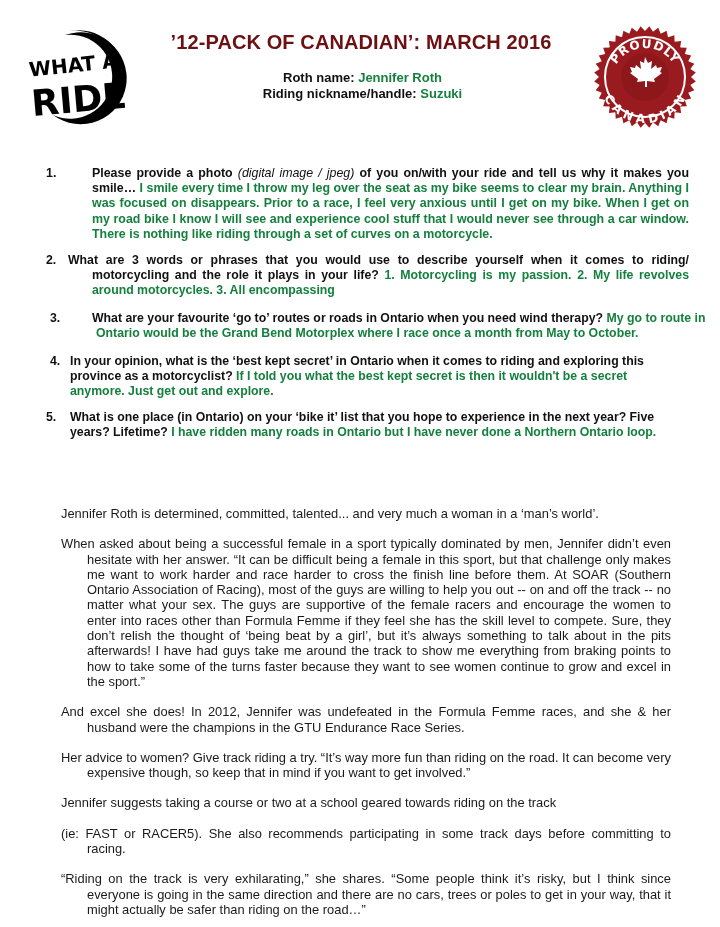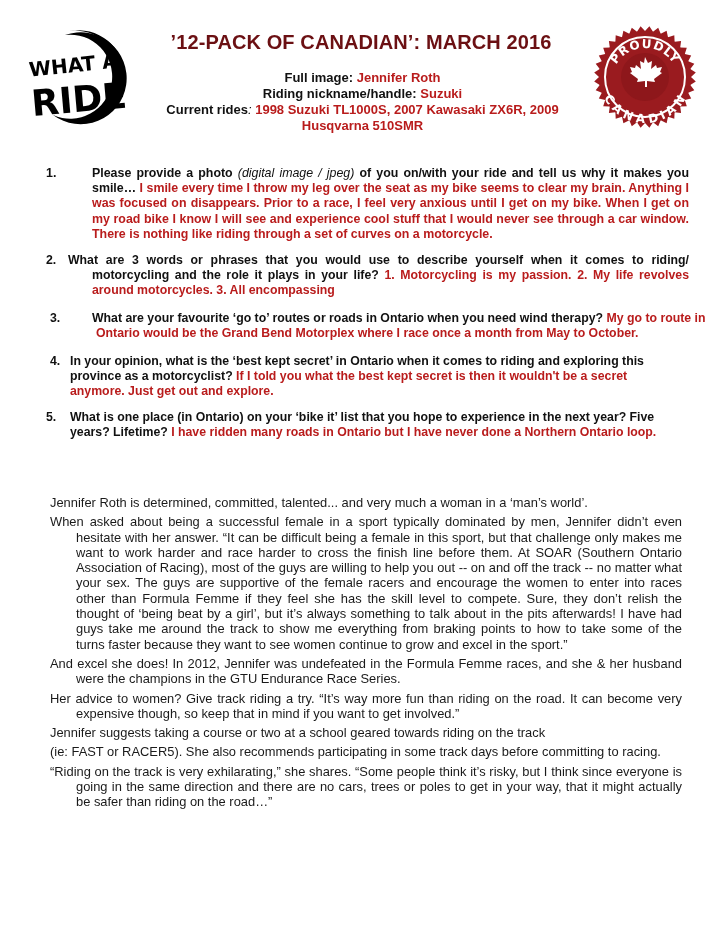--- a/index.html
+++ b/index.html
@@ -1,36 +1,36 @@
 <!DOCTYPE html>
 <html><head>
 <meta charset="utf-8">
 <style>
   html, body { margin:0; padding:0; background:#ffffff; }
   body { width:720px; height:927px; position:relative; overflow:hidden; font-family:"Liberation Sans", sans-serif; color:#111; }
-  .maroon { color:#b91c1c; }
+  .maroon { color:#15803d; }
   #logo-left { position:absolute; left:25px; top:27px; width:110px; height:100px; }
   #logo-right { position:absolute; left:590px; top:25px; width:110px; height:105px; }
   #title { position:absolute; left:126px; top:31px; width:470px; text-align:center; font-weight:bold; font-size:20px; color:#6b1013; letter-spacing:0.1px; }
   #header-info { position:absolute; left:140px; top:70px; width:445px; text-align:center; font-weight:bold; font-size:13px; line-height:16px; }
   .q { position:absolute; left:46px; width:643px; font-weight:bold; font-size:12.3px; line-height:15.2px; font-family:"Liberation Sans Narrow","Liberation Sans", sans-serif; }
   .q .num { position:absolute; left:0; top:0; }
   .q .body { margin-left:46px; text-align:justify; }
   #q1 { top:166px; font-size:12.4px; }
   #q1 .body { margin-left:46px; text-indent:0; }
   #q2 { top:253px; }
   #q2 .body { margin-left:38px; }
   #q3 { top:311px; left:50px; }
   #q3 .body { margin-left:21px; text-align:left; width:615px; }
   #q4 { top:354px; left:50px; }
   #q4 .body { margin-left:21px; text-align:left; width:600px; }
   #q5 { top:410px; left:46px; }
   #q5 .body { margin-left:26px; text-align:left; width:605px; }
   #article { position:absolute; left:46px; top:491px; width:640px; font-size:12.9px; line-height:15.3px; color:#1a1a1a; }
-  #article p { margin:4px; padding-left:26px; text-indent:-26px; text-align:justify; }
+  #article p { margin:15px; padding-left:26px; text-indent:-26px; text-align:justify; }
   #article p.noj { text-align:left; }
   .ital { font-style:italic; font-weight:normal; }
 </style>
 </head>
 <body>
 
 <div id="logo-left">
   <svg width="110" height="100" viewBox="0 0 110 100">
     <path d="M40 8 A46 46 0 1 1 28 88 A42 42 0 1 0 40 8 Z" fill="#000"></path>
     <path d="M44 4 A47 47 0 0 1 100 50 A47 47 0 0 1 55 97 A44 44 0 0 0 94 50 A44 44 0 0 0 44 4 Z" fill="#000"></path>
@@ -57,23 +57,22 @@
     </text>
     <text font-family="DejaVu Sans, sans-serif" font-weight="bold" font-size="12" fill="#fff" letter-spacing="1" dy="11">
       <textPath href="#arcBot" startOffset="50%" text-anchor="middle">CANADIAN</textPath>
     </text>
   </svg>
 </div>
 
 <div id="title">’12-PACK OF CANADIAN’: MARCH 2016</div>
 
 <div id="header-info">
-  <div><span>Full image: </span><span class="maroon">Jennifer Roth</span></div>
+  <div><span>Roth name: </span><span class="maroon">Jennifer Roth</span></div>
   <div><span>Riding nickname/handle: </span><span class="maroon">Suzuki</span></div>
-  <div><span>Current rides</span><span class="ital">: </span><span class="maroon">1998 Suzuki TL1000S, 2007 Kawasaki ZX6R, 2009 Husqvarna 510SMR</span></div>
 </div>
 
 <div class="q" id="q1">
   <span class="num">1.</span>
   <div class="body" style="margin-left:46px;"><span style="margin-left:0">Please provide a photo </span><span class="ital">(digital image / jpeg)</span><span> of you on/with your ride and tell us why it makes you smile… </span><span class="maroon">I smile every time I throw my leg over the seat as my bike seems to clear my brain. Anything I was focused on disappears. Prior to a race, I feel very anxious until I get on my bike. When I get on my road bike I know I will see and experience cool stuff that I would never see through a car window. There is nothing like riding through a set of curves on a motorcycle.</span></div>
 </div>
 
 <div class="q" id="q2">
   <span class="num">2.</span>
   <div class="body" style="margin-left:46px; text-indent:-24px; padding-left:0;"><span>What are 3 words or phrases that you would use to describe yourself when it comes to riding/ motorcycling and the role it plays in your life? </span><span class="maroon">1. Motorcycling is my passion.   2. My life revolves around motorcycles.  3. All encompassing</span></div>

